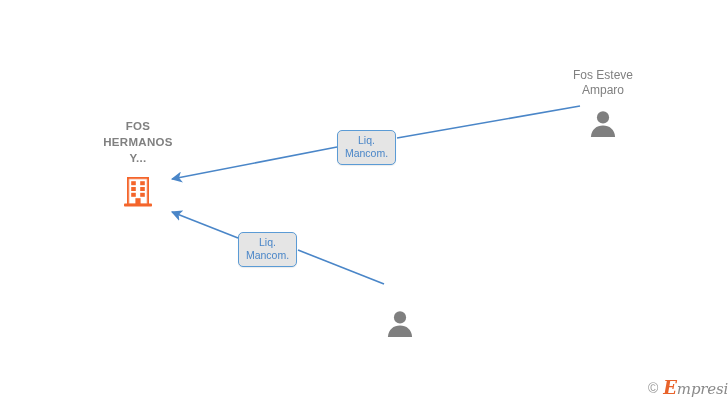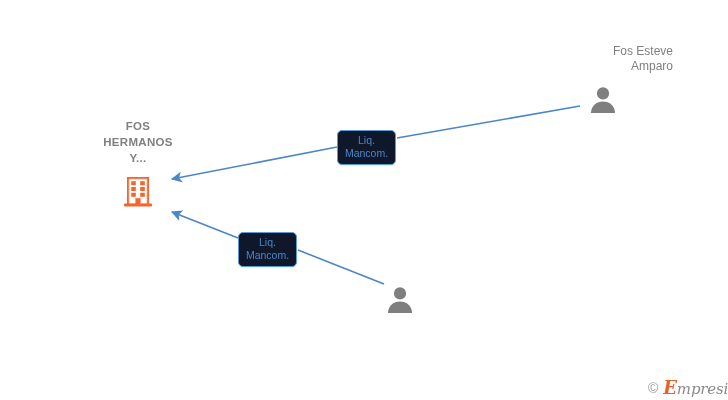--- a/index.html
+++ b/index.html
@@ -51,21 +51,22 @@
   }
   .company-icon {
     margin: 8px auto 0;
     width: 34px;
     height: 34px;
   }
 
   
   .person-node {
     width: 140px;
-    text-align: right;
+    text-align: center;
+    margin-top: 24px;
   }
   .person-label {
     font-size: 12px;
     color: #808080;
     line-height: 15px;
     white-space: pre-line;
   }
   .person-icon {
     width: 30px;
     height: 30px;
@@ -84,21 +85,21 @@
     top: 284px;
   }
   .person-bottom .person-label {
     margin-top: 6px;
   }
 
   
   .edge-label {
     position: absolute;
     box-sizing: border-box;
-    background: #0f172a;
+    background: #e5e5e5;
     border: 1px solid #5b9bd5;
     border-radius: 5px;
     color: #4a86c8;
     font-size: 10.5px;
     line-height: 13px;
     text-align: center;
     padding: 3px 4px 4px;
     white-space: pre-line;
     box-shadow: 0 1px 1px rgba(0,0,0,0.08);
   }

